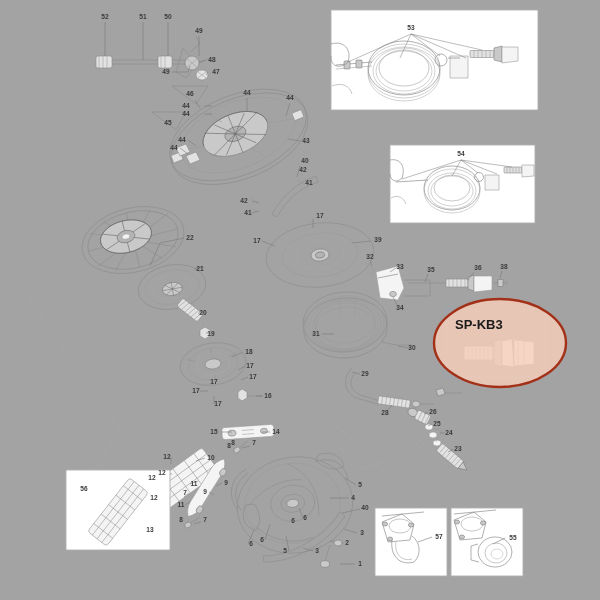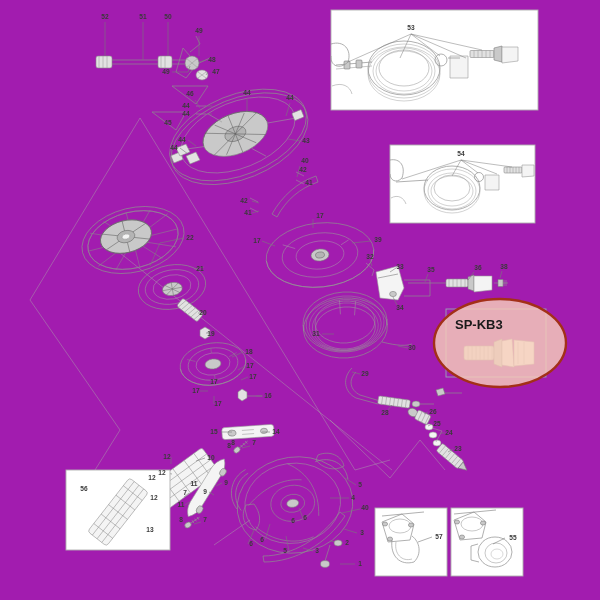--- a/index.html
+++ b/index.html
@@ -21,21 +21,21 @@
            text-anchor:middle;dominant-baseline:middle;font-weight:700;}
 
   .hl-oval{fill:#f6ceb9;fill-opacity:.82;stroke:#a33018;stroke-width:2.4;}
   .hl-box{fill:none;stroke:#9aa6b4;stroke-width:.9;}
   .hl-label{font-family:"Liberation Sans",sans-serif;font-size:13px;font-weight:bold;
             fill:#1a1a1a;}
 </style>
 </head>
 <body>
 
-<div id="stage" style="background: #a21caf;">
+<div id="stage" style="background: #a3a3a3;">
 
   <svg id="diagram" viewBox="0 0 600 600">
 
     <g>
       <path class="ln3" d="M140 118 L 30 300 L 120 430 L 95 470"></path>
       <path class="ln3" d="M140 118 L 355 470 L 390 460"></path>
       <path class="ln3" d="M110 245 L 392 470"></path>
       <path class="ln3" d="M330 420 L 390 478 L 420 440 L 445 470"></path>
       <path class="ln3" d="M214 545 L 250 520"></path>
     </g>

